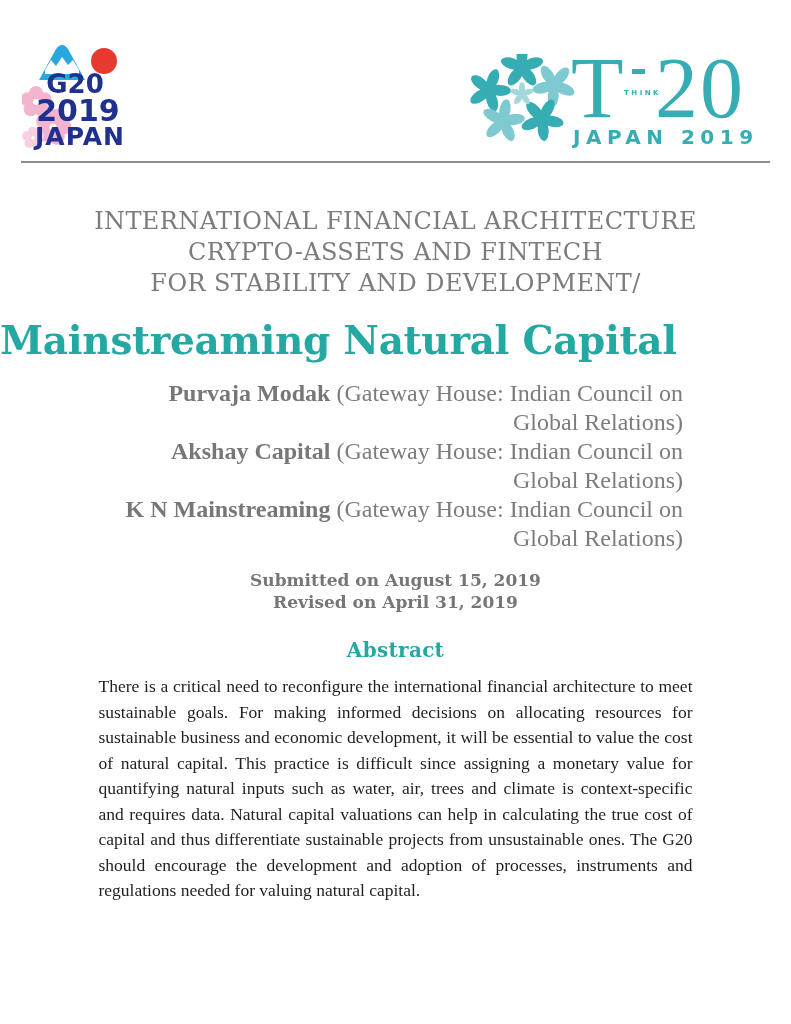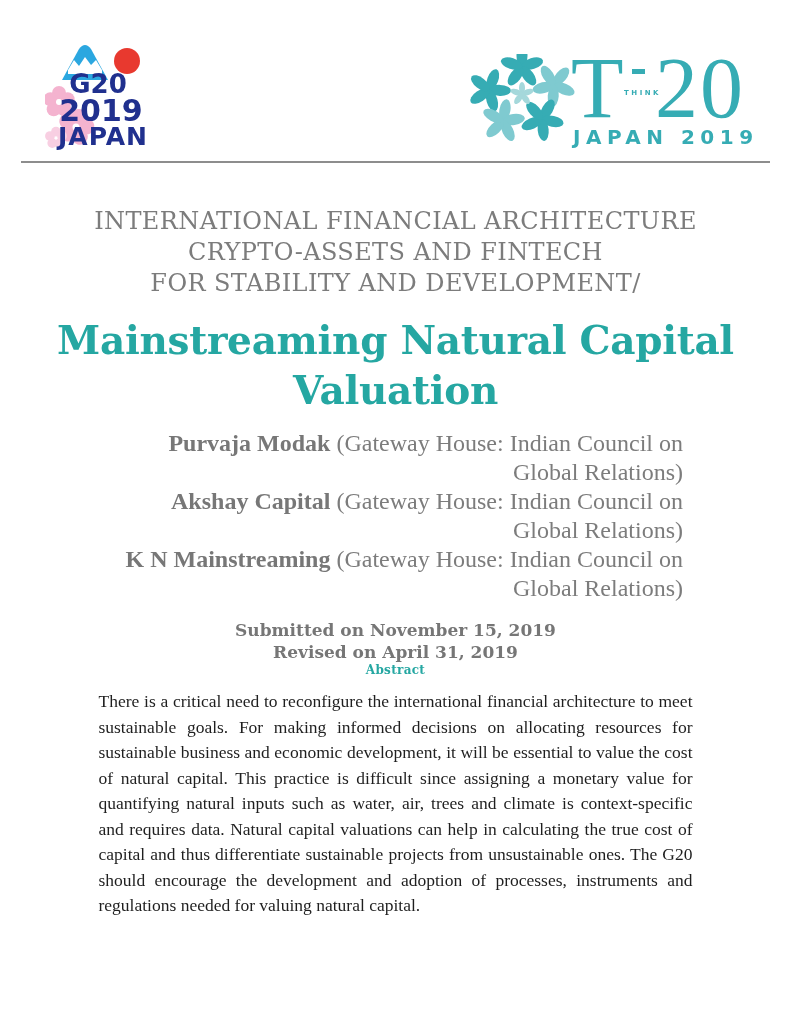--- a/index.html
+++ b/index.html
@@ -9,41 +9,41 @@
     background:#ffffff;
     font-family:"DejaVu Serif",serif;
     overflow:hidden;
     box-sizing:border-box;
     padding-top:40px;
   }
   .logo-row{
     display:flex;
     justify-content:space-between;
     align-items:flex-start;
-    padding:0 34px 0 45px;
+    padding:0 34px 0 22px;
     height:118px;
   }
   .t20-logo{margin-top:14px;}
   .divider{
     margin:3px 21px 0 21px;
     border-top:2px solid #8d8d8d;
     height:0;
   }
   .track-header{
     margin-top:43px;
     text-align:center;
     color:#7c7c7c;
     font-size:24px;
     line-height:31px;
     letter-spacing:0.4px;
     font-weight:500;
   }
   .paper-title{
     margin:16px 0 0 0;
-    text-align:center;
+    text-align:left;
     color:#25a7a2;
     font-size:39px;
     line-height:50px;
     font-weight:bold;
     letter-spacing:-0.3px;
   }
   .authors{
     margin:14px auto 0 auto;
     max-width:575px;
     text-align:right;
@@ -55,23 +55,24 @@
   .author-name{font-weight:bold;color:#777777;}
   .dates{
     margin-top:16px;
     text-align:center;
     color:#767676;
     font-size:17px;
     line-height:22px;
     font-weight:bold;
   }
   .abstract-heading{
+    margin-top:25px;
     text-align:center;
     color:#25a7a2;
-    font-size:12px;
+    font-size:20px;
     font-weight:bold;
     letter-spacing:0.3px;
   }
   .abstract-text{
     margin:12px auto 16px auto;
     width:594px;
     font-family:"Liberation Serif",serif;
     font-size:17.5px;
     line-height:25.5px;
     color:#1f1f1f;
@@ -145,40 +146,39 @@
   <div class="divider"></div>
 
   <div class="track-header">
     <div>INTERNATIONAL FINANCIAL ARCHITECTURE</div>
     <div>CRYPTO-ASSETS AND FINTECH</div>
     <div>FOR STABILITY AND DEVELOPMENT/</div>
   </div>
 
   <h1 class="paper-title">
     <div>Mainstreaming Natural Capital</div>
-    <div>Valuation</div>
   </h1>
 
   <div class="authors">
     <div class="author">
       <span class="author-name">Purvaja Modak</span>
       <span class="author-affil">(Gateway House: Indian Council on Global Relations)</span>
     </div>
     <div class="author">
       <span class="author-name">Akshay Capital</span>
       <span class="author-affil">(Gateway House: Indian Council on Global Relations)</span>
     </div>
     <div class="author">
       <span class="author-name">K N Mainstreaming</span>
       <span class="author-affil">(Gateway House: Indian Council on Global Relations)</span>
     </div>
   </div>
 
   <div class="dates">
-    <div>Submitted on November 15, 2019</div>
+    <div>Submitted on August 15, 2019</div>
     <div>Revised on April 31, 2019</div>
   </div>
 
   <div class="abstract-heading">Abstract</div>
 
   <p class="abstract-text">There is a critical need to reconfigure the international financial architecture to meet sustainable goals. For making informed decisions on allocating resources for sustainable business and economic development, it will be essential to value the cost of natural capital. This practice is difficult since assigning a monetary value for quantifying natural inputs such as water, air, trees and climate is context-specific and requires data. Natural capital valuations can help in calculating the true cost of capital and thus differentiate sustainable projects from unsustainable ones. The G20 should encourage the development and adoption of processes, instruments and regulations needed for valuing natural capital.</p>
 
 </div>
 
 </body></html>

